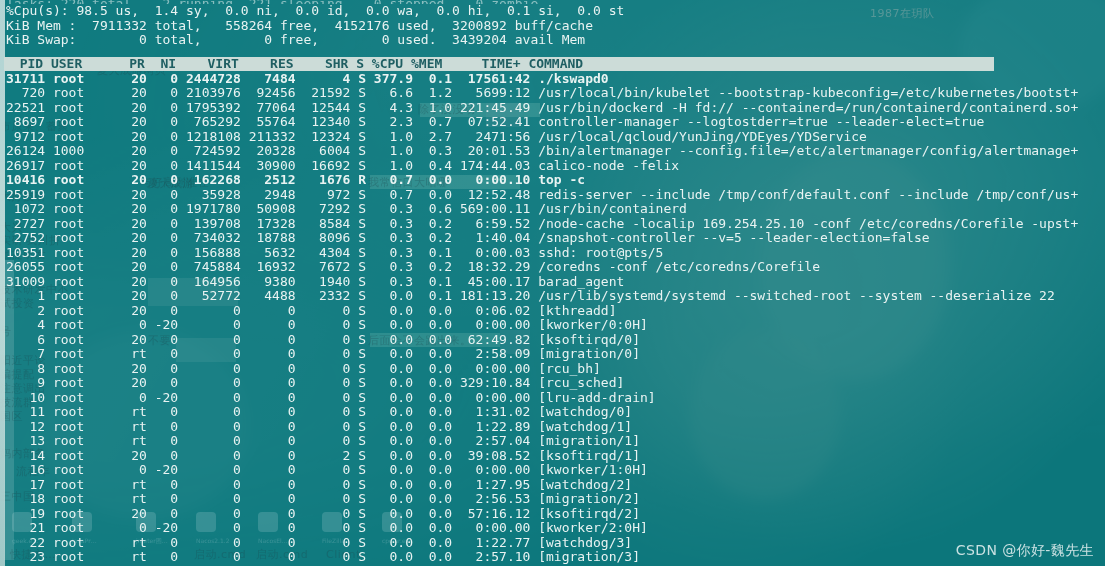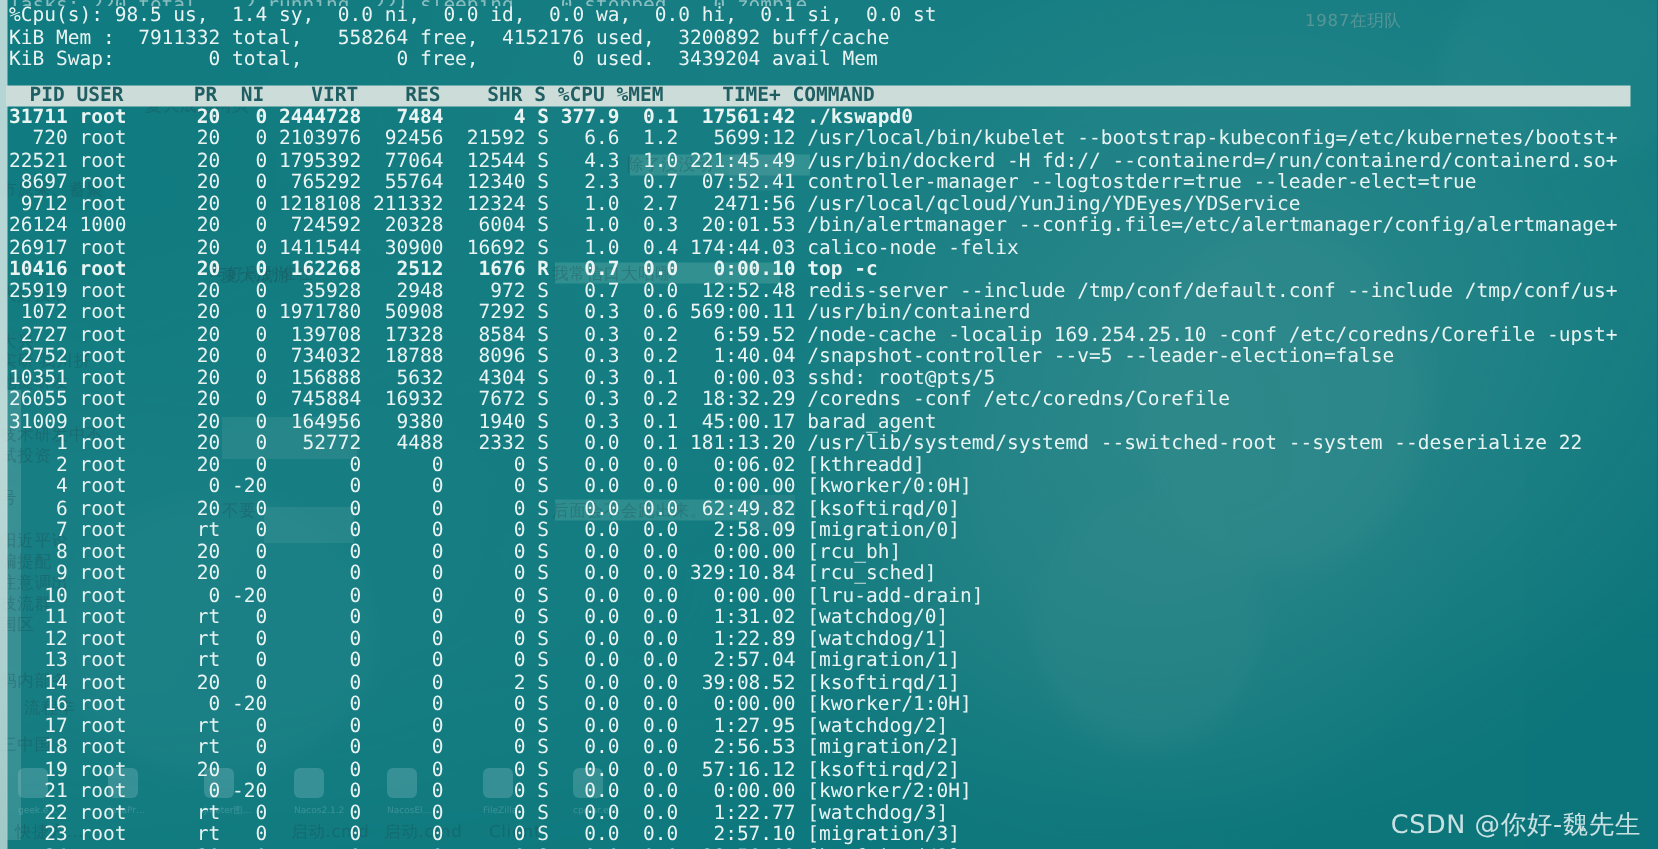--- a/index.html
+++ b/index.html
@@ -88,21 +88,21 @@
   
   #summary { position: absolute; top: -3px; left: 6px; }
   .sumline { height: 14.5px; white-space: pre; }
   .clipped { height: 7px; overflow: hidden; opacity: .55; }
 
   
   #colhead {
     position: absolute;
     top: 57px;
     left: 4px;
-    width: 1083px;
+    width: 990px;
     height: 14px;
     background: #ccdcd8;
     color: #1f5f63;
     white-space: pre;
     font-weight: bold;
     z-index: 6;
     line-height: 14px;
   }
 
   #proclist {
@@ -115,21 +115,21 @@
   .prow { height: 14.5px; white-space: pre; }
   .prow.hl { font-weight: bold; }
 
   
   #watermark {
     position: absolute;
     right: 11px;
     bottom: 9px;
     z-index: 20;
     font-family: "DejaVu Sans", "Liberation Sans", sans-serif;
-    font-size: 17px;
+    font-size: 14px;
     color: rgba(255,255,255,.78);
     letter-spacing: .4px;
     white-space: nowrap;
     pointer-events: none;
   }
 </style>
 </head>
 <body>
 
 <div id="screen">

